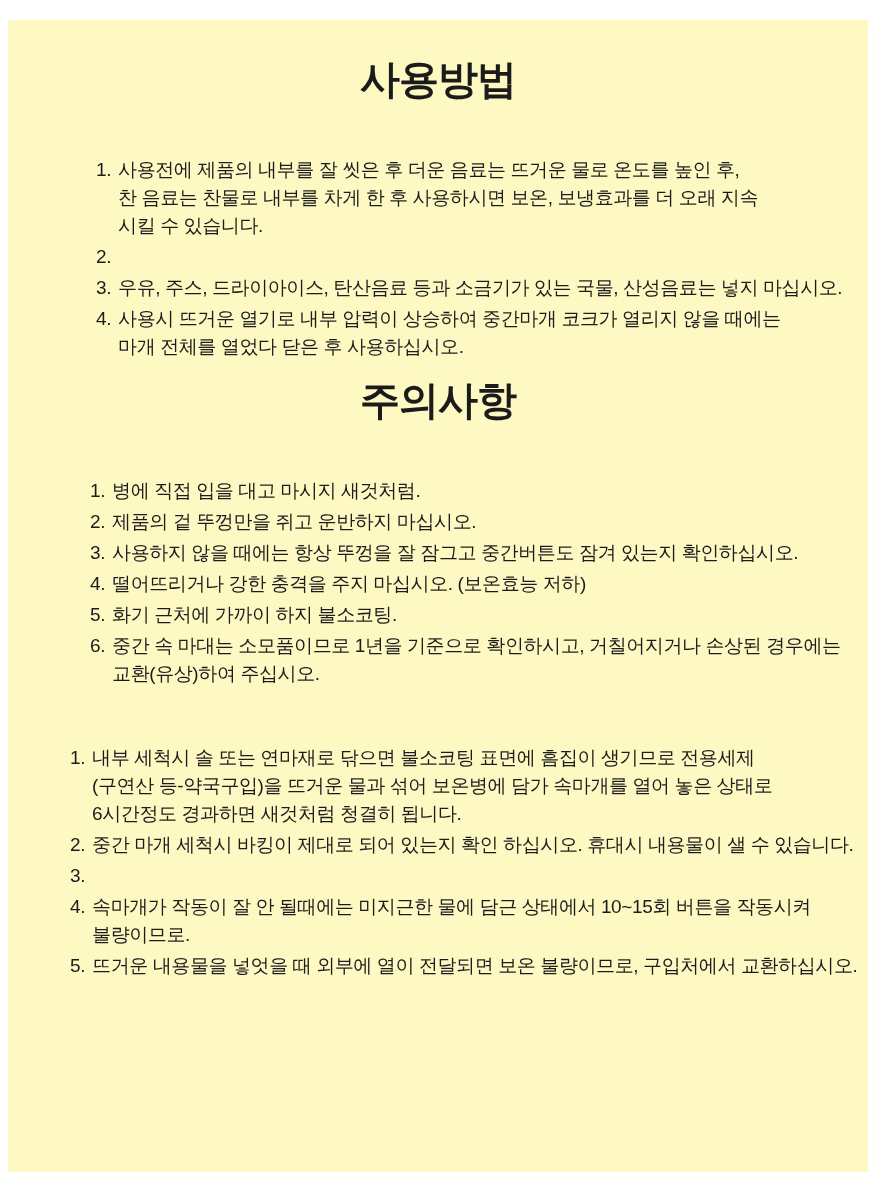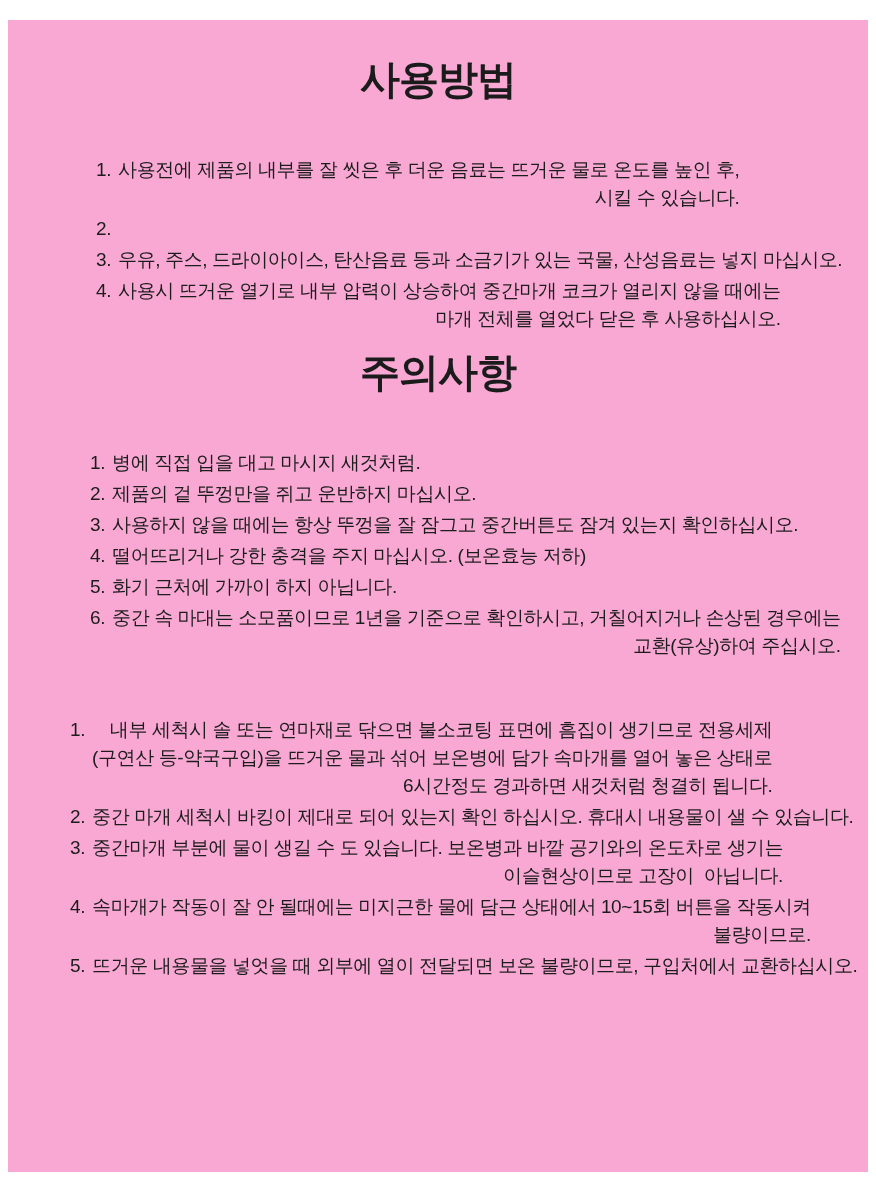--- a/index.html
+++ b/index.html
@@ -63,35 +63,36 @@
     flex: 0 0 auto;
     margin-right: 7px;
     white-space: pre;
   }
 
   .lines {
     display: flex;
     flex-direction: column;
   }
 
-  .line { white-space: pre; text-align: right; }
+  .line { white-space: pre; }
 </style>
 </head>
 <body style="background: rgb(255, 255, 255); color: rgb(28, 28, 28);">
 
 <div class="page">
-  <div class="panel" style="background: #f9a8d4;">
+  <div class="panel" style="background: #fef9c3;">
 
     <section class="sec sec-0">
       <h2 class="title">사용방법</h2>
       <div class="list">
           <div class="item">
             <span class="num">1.</span>
             <span class="lines">
               <span class="line">사용전에 제품의 내부를 잘 씻은 후 더운 음료는 뜨거운 물로 온도를 높인 후,</span>
+              <span class="line">찬 음료는 찬물로 내부를 차게 한 후 사용하시면 보온, 보냉효과를 더 오래 지속</span>
               <span class="line">시킬 수 있습니다.</span>
             </span>
           </div>
           <div class="item">
             <span class="num">2.</span>
           </div>
           <div class="item">
             <span class="num">3.</span>
             <span class="lines">
               <span class="line">우유, 주스, 드라이아이스, 탄산음료 등과 소금기가 있는 국물, 산성음료는 넣지 마십시오.</span>
@@ -130,21 +131,21 @@
           </div>
           <div class="item">
             <span class="num">4.</span>
             <span class="lines">
               <span class="line">떨어뜨리거나 강한 충격을 주지 마십시오. (보온효능 저하)</span>
             </span>
           </div>
           <div class="item">
             <span class="num">5.</span>
             <span class="lines">
-              <span class="line">화기 근처에 가까이 하지 아닙니다.</span>
+              <span class="line">화기 근처에 가까이 하지 불소코팅.</span>
             </span>
           </div>
           <div class="item">
             <span class="num">6.</span>
             <span class="lines">
               <span class="line">중간 속 마대는 소모품이므로 1년을 기준으로 확인하시고, 거칠어지거나 손상된 경우에는</span>
               <span class="line">교환(유상)하여 주십시오.</span>
             </span>
           </div>
         </div>
@@ -161,24 +162,20 @@
             </span>
           </div>
           <div class="item">
             <span class="num">2.</span>
             <span class="lines">
               <span class="line">중간 마개 세척시 바킹이 제대로 되어 있는지 확인 하십시오. 휴대시 내용물이 샐 수 있습니다.</span>
             </span>
           </div>
           <div class="item">
             <span class="num">3.</span>
-            <span class="lines">
-              <span class="line">중간마개 부분에 물이 생길 수 도 있습니다. 보온병과 바깥 공기와의 온도차로 생기는</span>
-              <span class="line">이슬현상이므로 고장이  아닙니다.</span>
-            </span>
           </div>
           <div class="item">
             <span class="num">4.</span>
             <span class="lines">
               <span class="line">속마개가 작동이 잘 안 될때에는 미지근한 물에 담근 상태에서 10~15회 버튼을 작동시켜</span>
               <span class="line">불량이므로.</span>
             </span>
           </div>
           <div class="item">
             <span class="num">5.</span>

